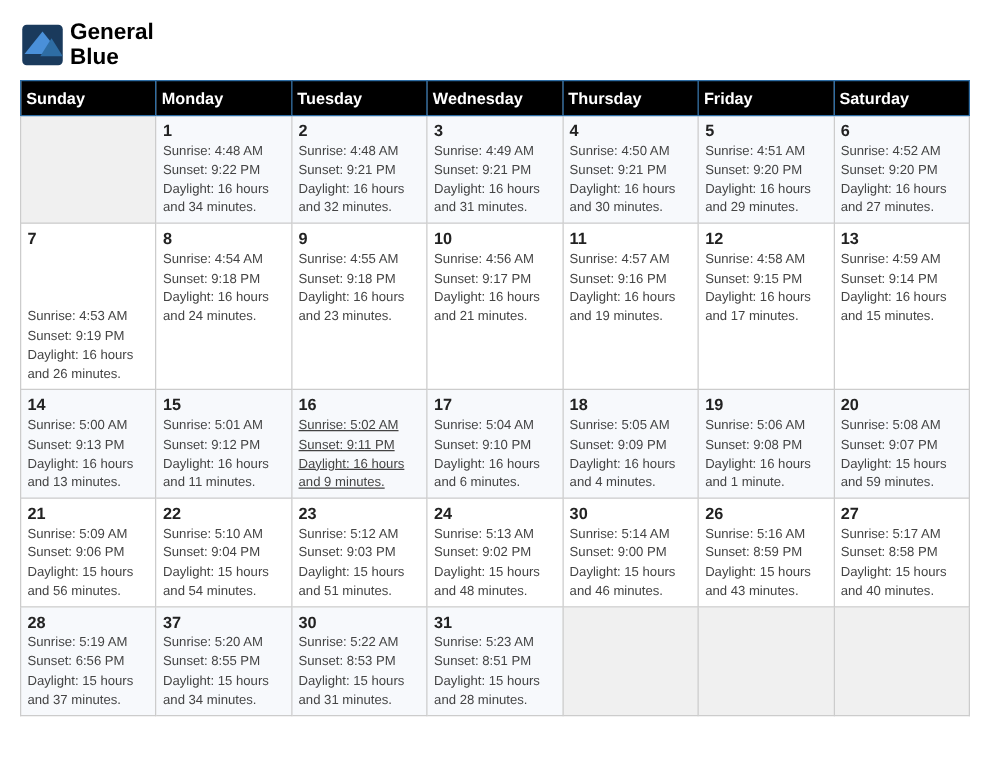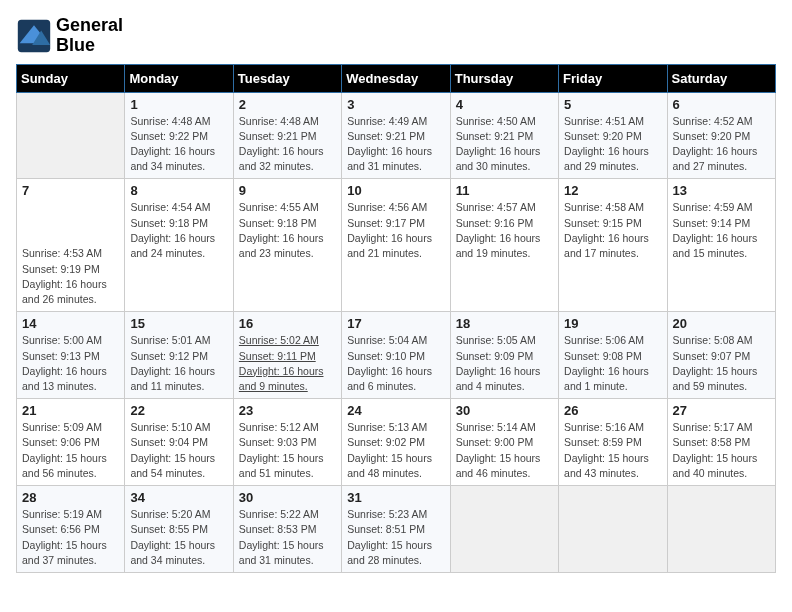--- a/index.html
+++ b/index.html
@@ -320,21 +320,21 @@
       </tr>
       <tr>
         <td>
           <span class="day-number">28</span>
           <div class="day-info" style="white-space: pre-line;">Sunrise: 5:19 AM
 Sunset: 6:56 PM
 Daylight: 15 hours
 and 37 minutes.</div>
         </td>
         <td>
-          <span class="day-number">34</span>
+          <span class="day-number">37</span>
           <div class="day-info" style="white-space: pre-line;">Sunrise: 5:20 AM
 Sunset: 8:55 PM
 Daylight: 15 hours
 and 34 minutes.</div>
         </td>
         <td>
           <span class="day-number">30</span>
           <div class="day-info" style="white-space: pre-line;">Sunrise: 5:22 AM
 Sunset: 8:53 PM
 Daylight: 15 hours

